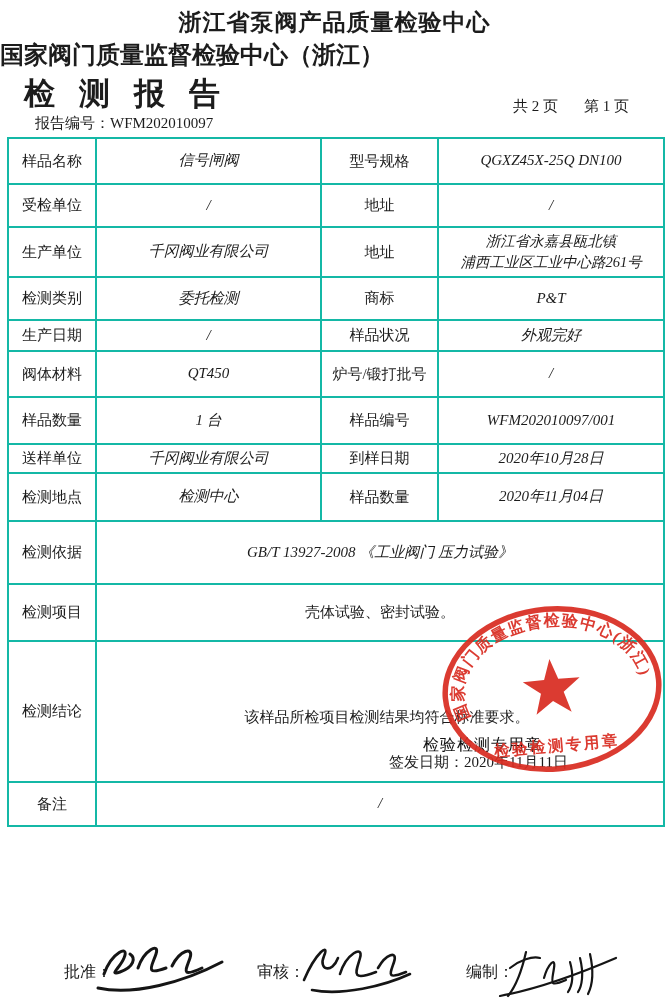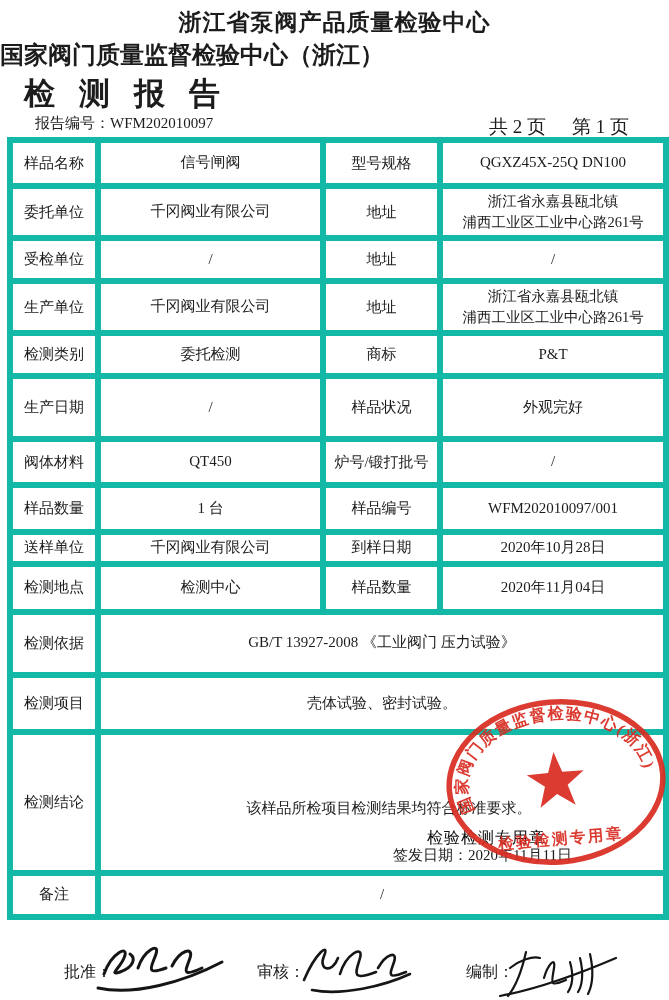--- a/index.html
+++ b/index.html
@@ -8,29 +8,29 @@
     font-family:"Liberation Serif","DejaVu Serif",serif; color:#1c1c1c;
   }
   
   .title1 { position:absolute; top:7px; left:0; width:100%; text-align:center;
             font-size:23px; font-weight:bold; letter-spacing:1px; }
   .title2 { position:absolute; top:39px; left:0; width:100%; 
             font-size:24px; font-weight:bold; }
   .doc-title { position:absolute; top:73px; left:0; width:100%; 
             font-size:31px; font-weight:bold; letter-spacing:24px; text-indent:24px; }
   .report-no { position:absolute; top:114px; left:35px; font-size:15px; }
-  .page-info { position:absolute; top:114px; right:40px; font-size:19px; }
+  .page-info { position:absolute; top:97px; right:40px; font-size:15px; }
   .page-info .pgc { margin-left:26px; }
   
   table.rpt { position:absolute; left:7px; top:137px; width:656px;
               border-collapse:collapse; table-layout:fixed; }
-  table.rpt td { border:6px solid #14b8a6; font-size:15px; text-align:center;
+  table.rpt td { border:2px solid #14b8a6; font-size:15px; text-align:center;
                  vertical-align:middle; padding:2px 6px; overflow:visible; }
   td.lbl { font-size:15.5px; }
-  td.val { white-space:pre-line; line-height:1.45; }
+  td.val { white-space:pre-line; line-height:1.45;font-style:italic; }
   td.items-val { text-align:left; vertical-align:top; padding:14px 10px 0 14px; }
   td.concl-td { position:relative; text-align:left; vertical-align:top; padding:0; }
   .concl-text { margin:12px 0 0 14px; font-size:15px; }
   .seal-doc-label { position:absolute; left:326px; top:93px; font-size:16px;
                     letter-spacing:1px; color:#111; white-space:nowrap; }
   .issue-date { position:absolute; left:292px; top:111px; font-size:15px; white-space:nowrap; }
   
   .stamp { position:absolute; left:339px; top:-39px; width:232px; height:176px;
            opacity:0.92; pointer-events:none; }
   .stamp text { font-family:"Liberation Serif","DejaVu Serif",serif; font-weight:bold; }
@@ -58,47 +58,40 @@
         <col style="width:117px">
         <col style="width:226px">
       </colgroup>
     <tbody>
         <tr style="height:46px">
       <td class="lbl">样品名称</td>
       <td class="val">信号闸阀</td>
       <td class="lbl">型号规格</td>
       <td class="val">QGXZ45X-25Q DN100</td>
     </tr>
-    <tr style="height:49px">
-      <td class="lbl">委托单位</td>
-      <td class="val">千冈阀业有限公司</td>
-      <td class="lbl">地址</td>
-      <td class="val" style="font-size:14.5px">浙江省永嘉县瓯北镇
-浦西工业区工业中心路261号</td>
-    </tr>
     <tr style="height:43px">
       <td class="lbl">受检单位</td>
       <td class="val">/</td>
       <td class="lbl">地址</td>
       <td class="val">/</td>
     </tr>
     <tr style="height:50px">
       <td class="lbl">生产单位</td>
       <td class="val">千冈阀业有限公司</td>
       <td class="lbl">地址</td>
       <td class="val" style="font-size:14.5px">浙江省永嘉县瓯北镇
 浦西工业区工业中心路261号</td>
     </tr>
     <tr style="height:43px">
       <td class="lbl">检测类别</td>
       <td class="val">委托检测</td>
       <td class="lbl">商标</td>
       <td class="val">P&amp;T</td>
     </tr>
-    <tr style="height:63px">
+    <tr style="height:31px">
       <td class="lbl">生产日期</td>
       <td class="val">/</td>
       <td class="lbl">样品状况</td>
       <td class="val">外观完好</td>
     </tr>
     <tr style="height:46px">
       <td class="lbl">阀体材料</td>
       <td class="val">QT450</td>
       <td class="lbl">炉号/锻打批号</td>
       <td class="val">/</td>

